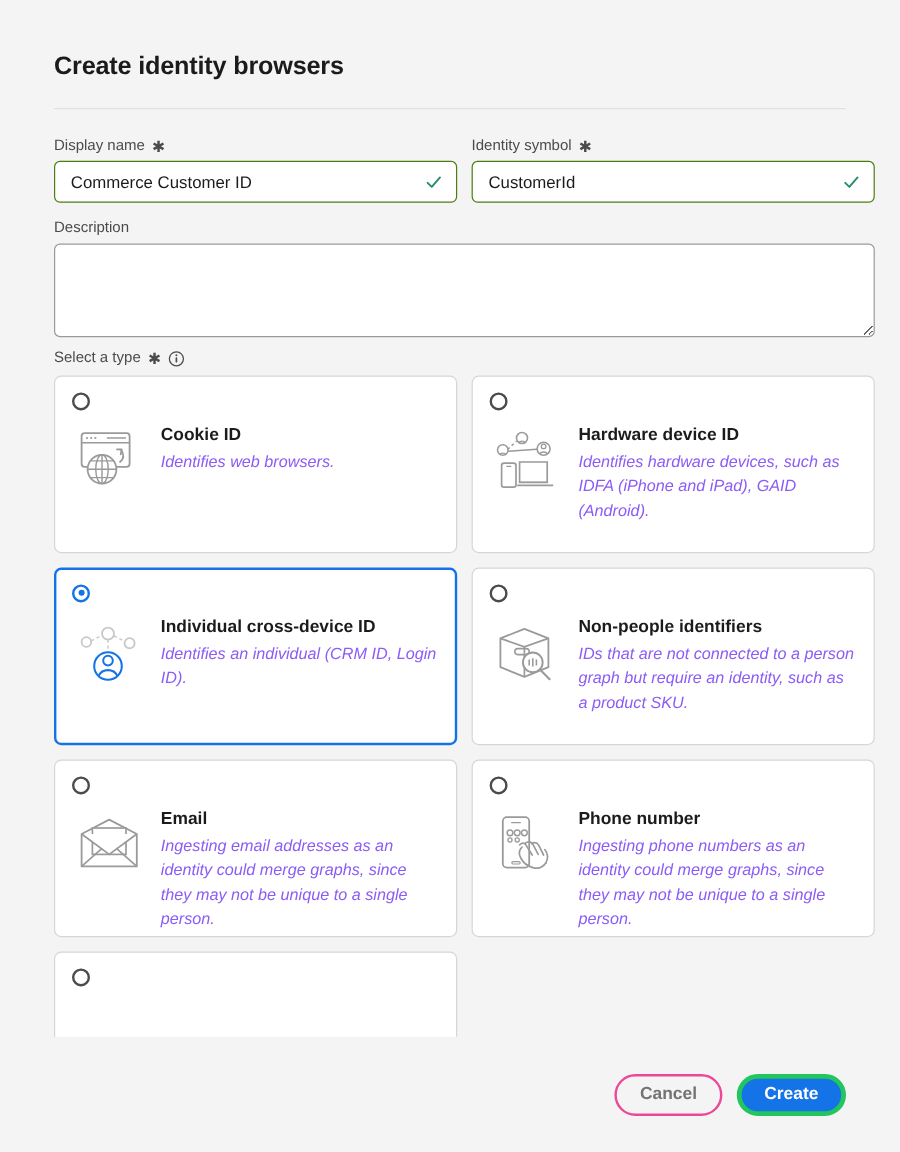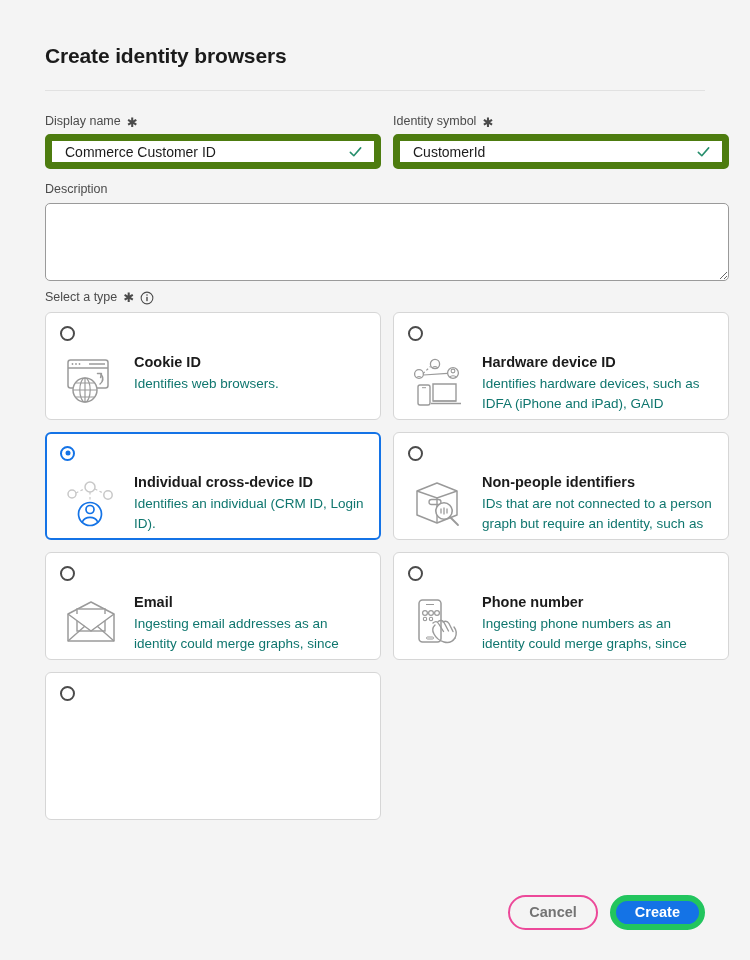--- a/index.html
+++ b/index.html
@@ -73,21 +73,21 @@
   .info-icon {
     width: 14px; height: 14px;
     display: inline-block;
     position: relative;
     top: 1px;
   }
 
   .textbox {
     position: relative;
     background: #ffffff;
-    border: 7px solid #4d7c0f;
+    border: 1px solid #4d7c0f;
     border-radius: 5px;
     height: 35px;
     display: flex;
     align-items: center;
     padding: 0 34px 0 13px;
     font-size: 14px;
     color: #1b1b1b;
   }
   .check {
     position: absolute;
@@ -110,21 +110,21 @@
   
   .cards {
     display: grid;
     grid-template-columns: 1fr 1fr;
     gap: 12px;
   }
   .card {
     background: #ffffff;
     border: 1px solid #d6d6d6;
     border-radius: 6px;
-    height: 108px;
+    height: 148px;
     padding: 13px 14px 10px 14px;
     position: relative;
     overflow: hidden;
   }
   .card.selected {
     border: 2px solid #1473e6;
     padding: 12px 13px 9px 13px;
   }
 
   .radio {
@@ -165,22 +165,23 @@
   .card-text { flex: 1 1 auto; min-width: 0; padding-top: 0px; }
   .card-title {
     font-size: 14.5px;
     font-weight: bold;
     color: #1b1b1b;
     margin-bottom: 3px;
     line-height: 1.25;
   }
   .card-desc {
     font-size: 13.5px;
-    color: #0f766e;
+    color: #8b5cf6;
     line-height: 1.52;
+    font-style: italic;
   }
 
   
   .card.partial {
     height: 148px;
     margin-top: 0;
   }
   .partial-wrap {
     margin-top: 12px;
     height: 30px;
@@ -210,21 +211,21 @@
     cursor: pointer;
     white-space: nowrap;
   }
   .btn-secondary {
     background: #f4f4f4;
     border: 2px solid #ec4899;
     color: #737373;
   }
   .btn-cta {
     background: #1473e6;
-    border: 6px solid #22c55e;
+    border: 4px solid #22c55e;
     color: #ffffff;
   }
 </style>
 </head>
 <body>
 
 <div class="dialog">
 
   <div class="header">
     <div class="dialog-title">Create identity browsers</div>

